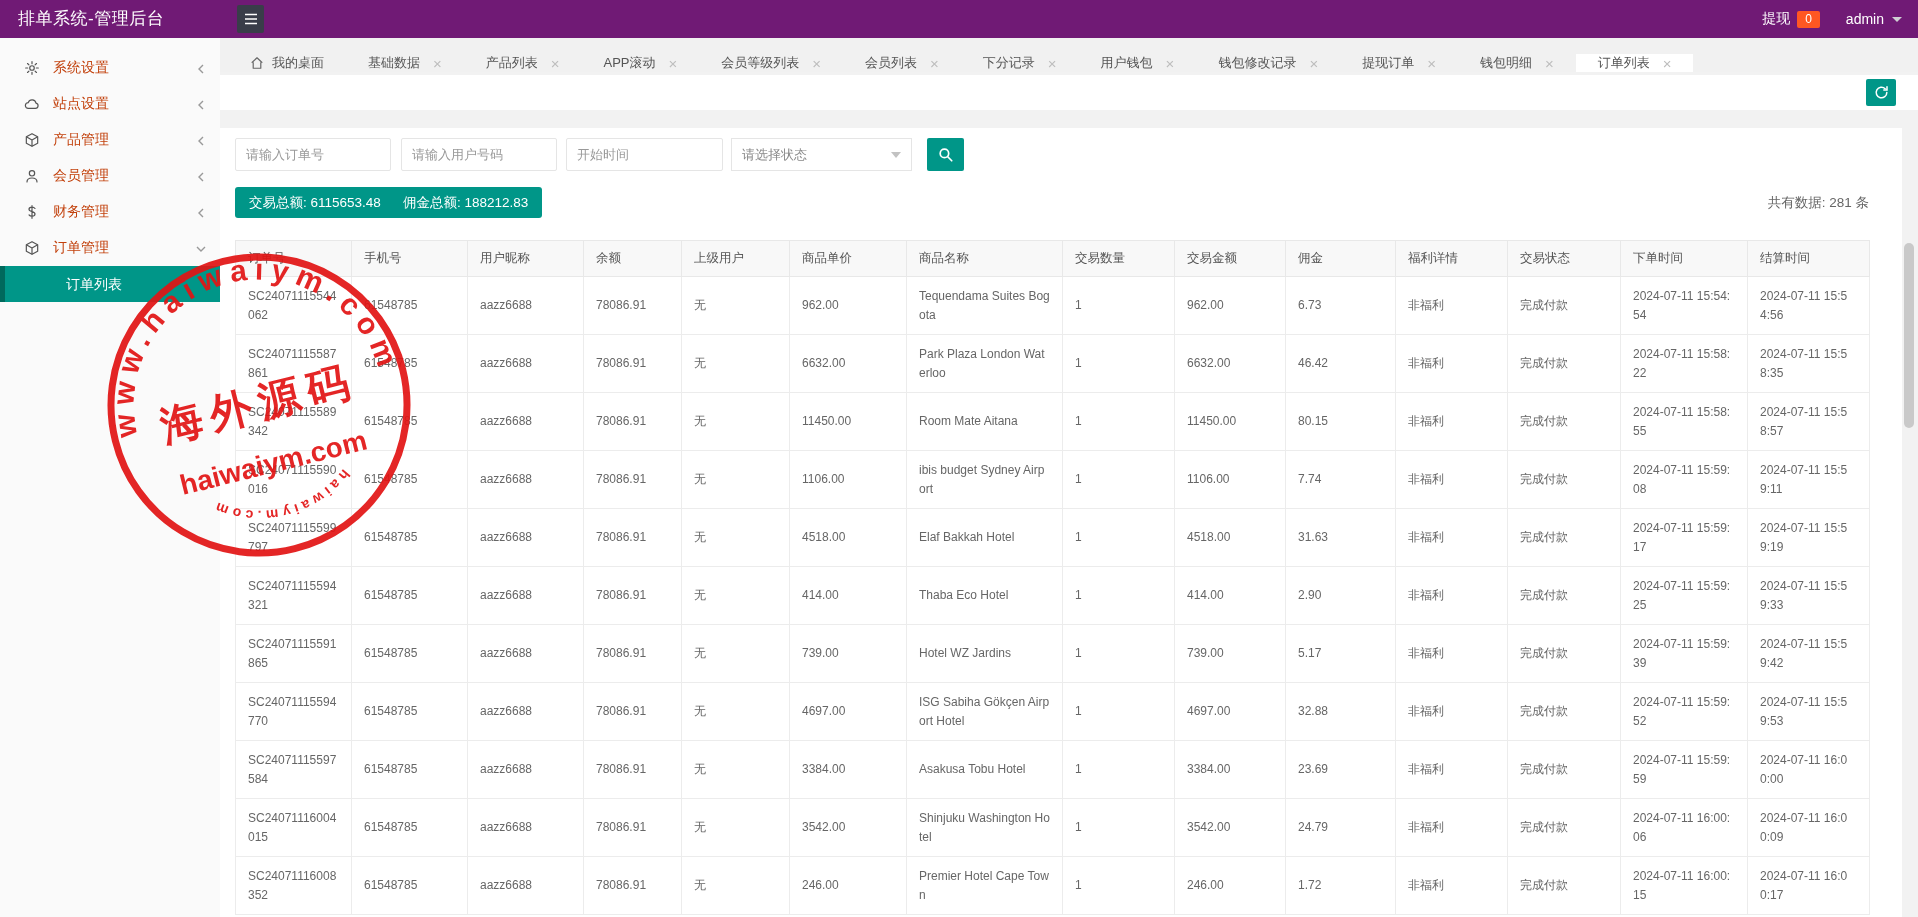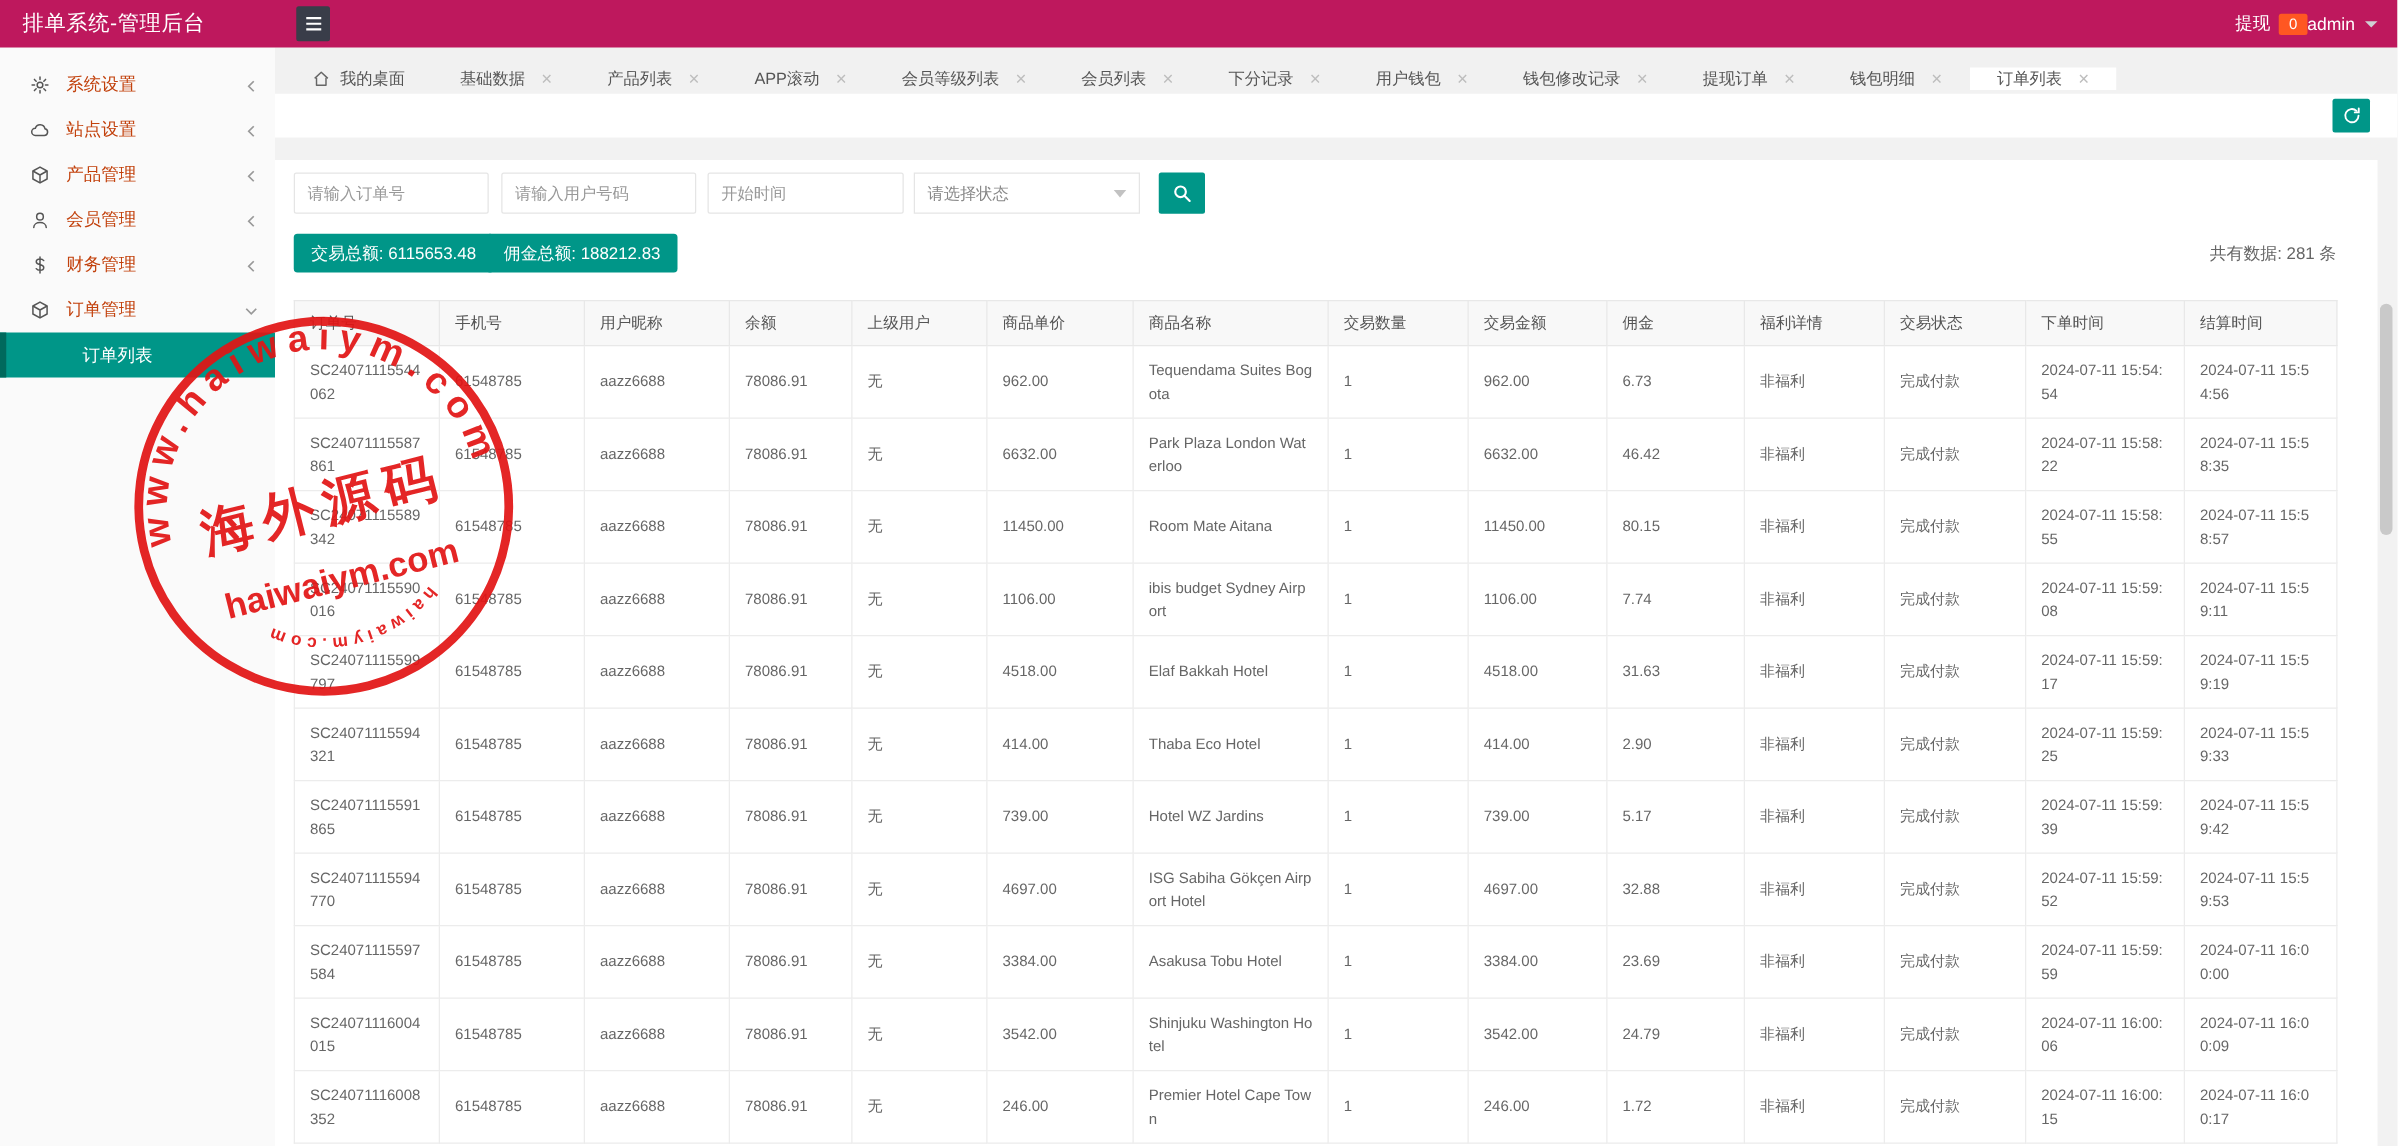--- a/index.html
+++ b/index.html
@@ -4,25 +4,25 @@
 <style>
   * { box-sizing: border-box; margin: 0; padding: 0; }
   html,body { width:1918px; height:917px; }
   body {
     position: relative; overflow: hidden;
     background:#f2f2f2;
     font-family:"Liberation Sans", sans-serif;
     -webkit-font-smoothing: antialiased;
   }
   
-  #header { position:absolute; left:0; top:0; width:1918px; height:38px; background:#be185d; z-index:20; }
+  #header { position:absolute; left:0; top:0; width:1918px; height:38px; background:#701a75; z-index:20; }
   .logo { position:absolute; left:18px; top:0; height:38px; line-height:38px; color:#fff; font-size:17px; letter-spacing:.5px; }
   .burger { position:absolute; left:237px; top:5px; width:27px; height:28px; background:#393d49; border-radius:2px;
             display:flex; align-items:center; justify-content:center; cursor:pointer; }
-  .header-right { position:absolute; right:16px; top:0; height:38px; display:flex; align-items:center; }
+  .header-right { position:absolute; right:16px; top:0; height:38px; display:flex; align-items:center; gap:26px; }
   .withdraw { display:flex; align-items:center; color:#fff; font-size:14px; cursor:pointer; }
   .withdraw-badge { margin-left:7px; background:#ff5722; color:#fff; font-size:12px; line-height:17px; padding:0 8px; border-radius:2px; }
   .admin { display:flex; align-items:center; color:#fff; font-size:14px; cursor:pointer; }
   .caret { width:0; height:0; border-left:5px solid transparent; border-right:5px solid transparent; border-top:5px solid #cfd0d3; margin-left:8px; }
   
   #sidebar { position:absolute; left:0; top:38px; width:220px; height:879px; background:#fafafa; z-index:10; }
   #side-menu { padding-top:12px; }
   .side-item { position:relative; height:36px; display:flex; align-items:center; padding-left:24px; color:#c2410c; font-size:14px; cursor:pointer; }
   .side-item .s-icon { width:16px; height:16px; margin-right:13px; display:inline-flex; color:#555; }
   .side-item .chev { position:absolute; right:13px; top:12px; width:12px; height:12px; color:#888; }

